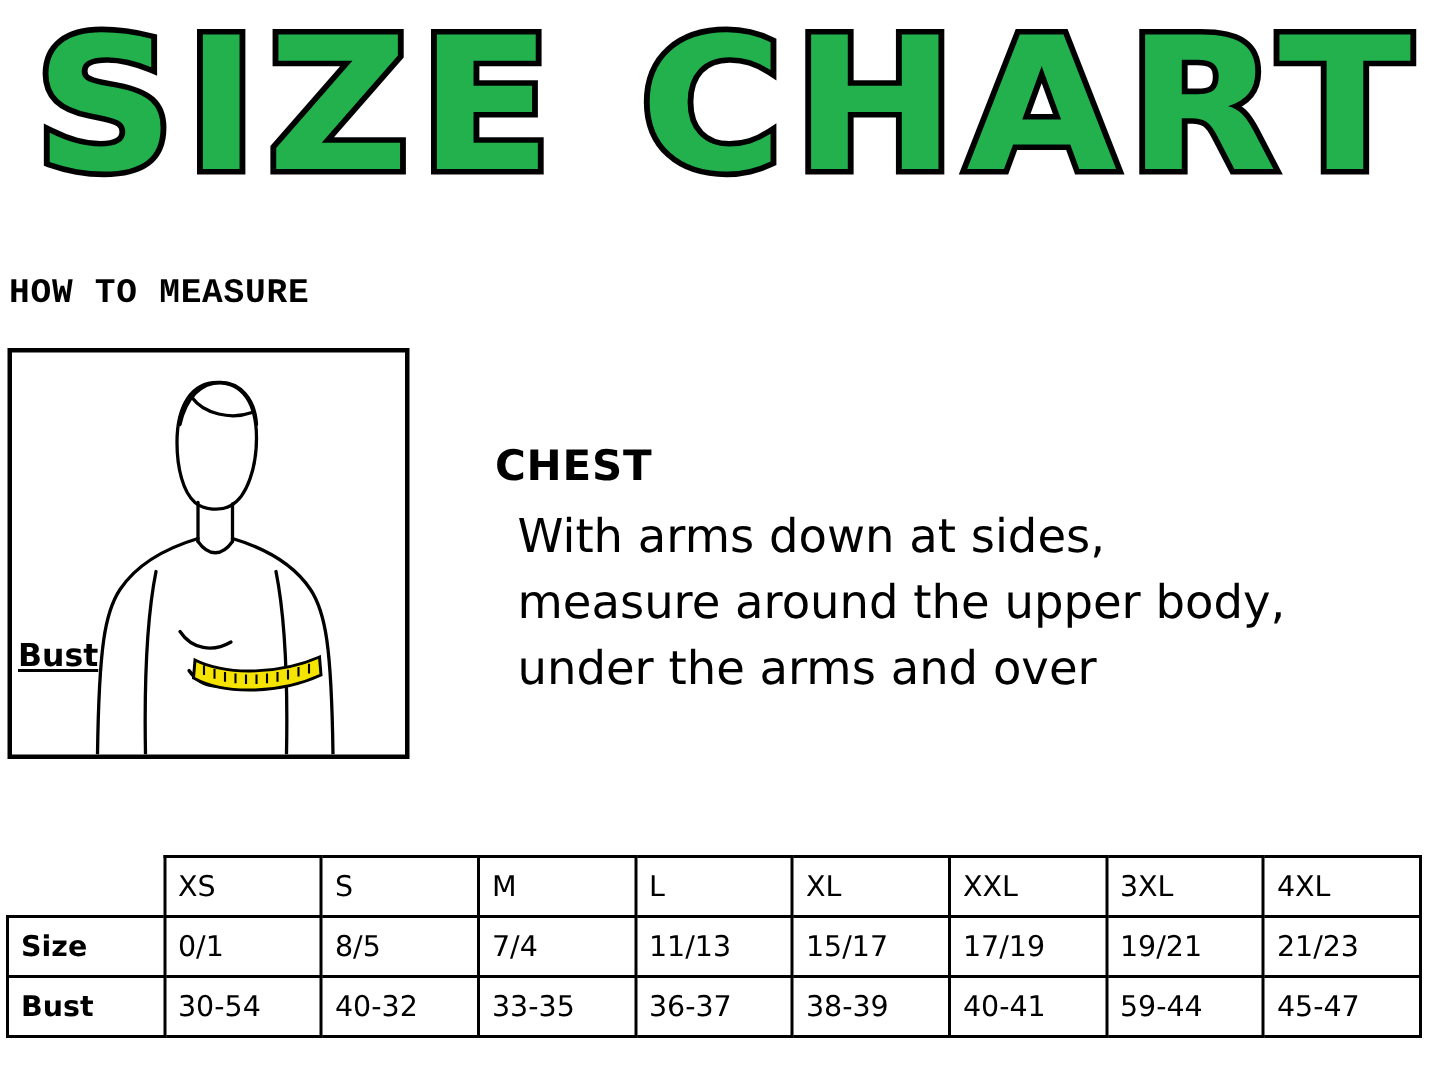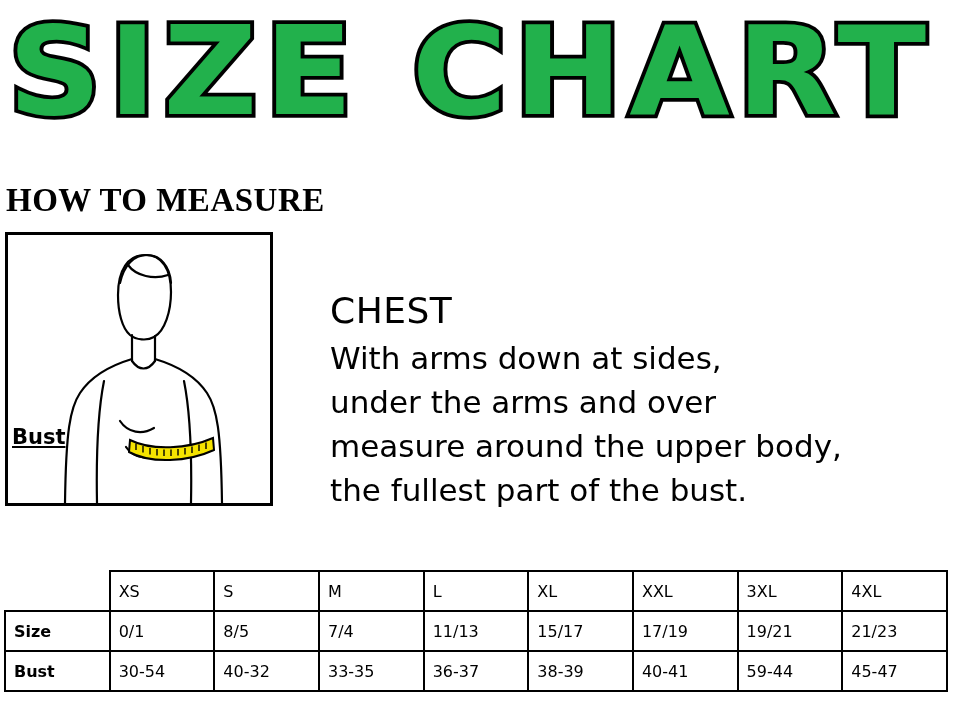--- a/index.html
+++ b/index.html
@@ -12,21 +12,21 @@
     height: 726px;
     font-family: "Liberation Sans", sans-serif;
     color: #000000;
     overflow: hidden;
     position: relative;
   }
 
   
   .title-wrap {
     position: absolute;
-    left: 0;
+    left: 15px;
     top: 0;
     width: 789px;
     height: 150px;
   }
   .title-text {
     position: absolute;
     left: 8px;
     top: -8px;
     font-family: "DejaVu Sans", sans-serif;
     font-weight: 700;
@@ -39,23 +39,23 @@
     white-space: nowrap;
     transform: scaleX(1.12) scaleY(1.06);
     transform-origin: left top;
   }
 
   
   .how-to {
     position: absolute;
     left: 6px;
     top: 182px;
-    font-family: Liberation Serif, serif;
-    font-weight: 700;
-    font-size: 33px;
+    font-family: Liberation Mono, monospace;
+    font-weight: 700;
+    font-size: 23px;
     letter-spacing: 0.5px;
   }
 
   
   .figure-box {
     position: absolute;
     left: 5px;
     top: 232px;
     width: 268px;
     height: 274px;
@@ -76,48 +76,48 @@
 
   
   .chest-block {
     position: absolute;
     left: 330px;
     top: 288px;
     width: 600px;
   }
   .chest-title {
     font-family: "DejaVu Sans", sans-serif;
-    font-weight: 400;
-    font-size: 36px;
+    font-weight: 700;
+    font-size: 28px;
     line-height: 46px;
     letter-spacing: 0.5px;
   }
   .chest-desc {
     font-family: "DejaVu Sans", sans-serif;
     font-weight: 400;
     font-size: 31px;
     line-height: 44px;
     letter-spacing: 0px;
     margin-top: 2px;
   }
-  .chest-desc div { white-space: nowrap; }
+  .chest-desc div { white-space: nowrap; margin-left: 15px; }
 
   
   table.size-table {
     position: absolute;
     left: 4px;
     top: 570px;
     width: 944px;
     border-collapse: collapse;
     table-layout: fixed;
   }
   table.size-table td, table.size-table th {
     border: 2px solid #000000;
     font-family: "DejaVu Sans", sans-serif;
-    font-size: 16px;
+    font-size: 19px;
     font-weight: 400;
     text-align: left;
     padding: 4px 0 4px 8px;
     height: 40px;
     box-sizing: border-box;
   }
   table.size-table .rowhead {
     font-weight: 700;
     width: 104px;
     border-radius: 11px;
@@ -182,23 +182,22 @@
       </g>
     </g>
   </svg>
 </div>
 <div class="bust-label">Bust</div>
 
 <div class="chest-block">
   <div class="chest-title">CHEST</div>
   <div class="chest-desc">
     <div>With arms down at sides,</div>
+    <div>measure around the upper body,</div>
     <div>under the arms and over</div>
-    <div>measure around the upper body,</div>
-    <div>the fullest part of the bust.</div>
   </div>
 </div>
 
 <table class="size-table">
   <thead>
     <tr>
       <td class="corner"></td>
       <td>XS</td>
       <td>S</td>
       <td>M</td>

